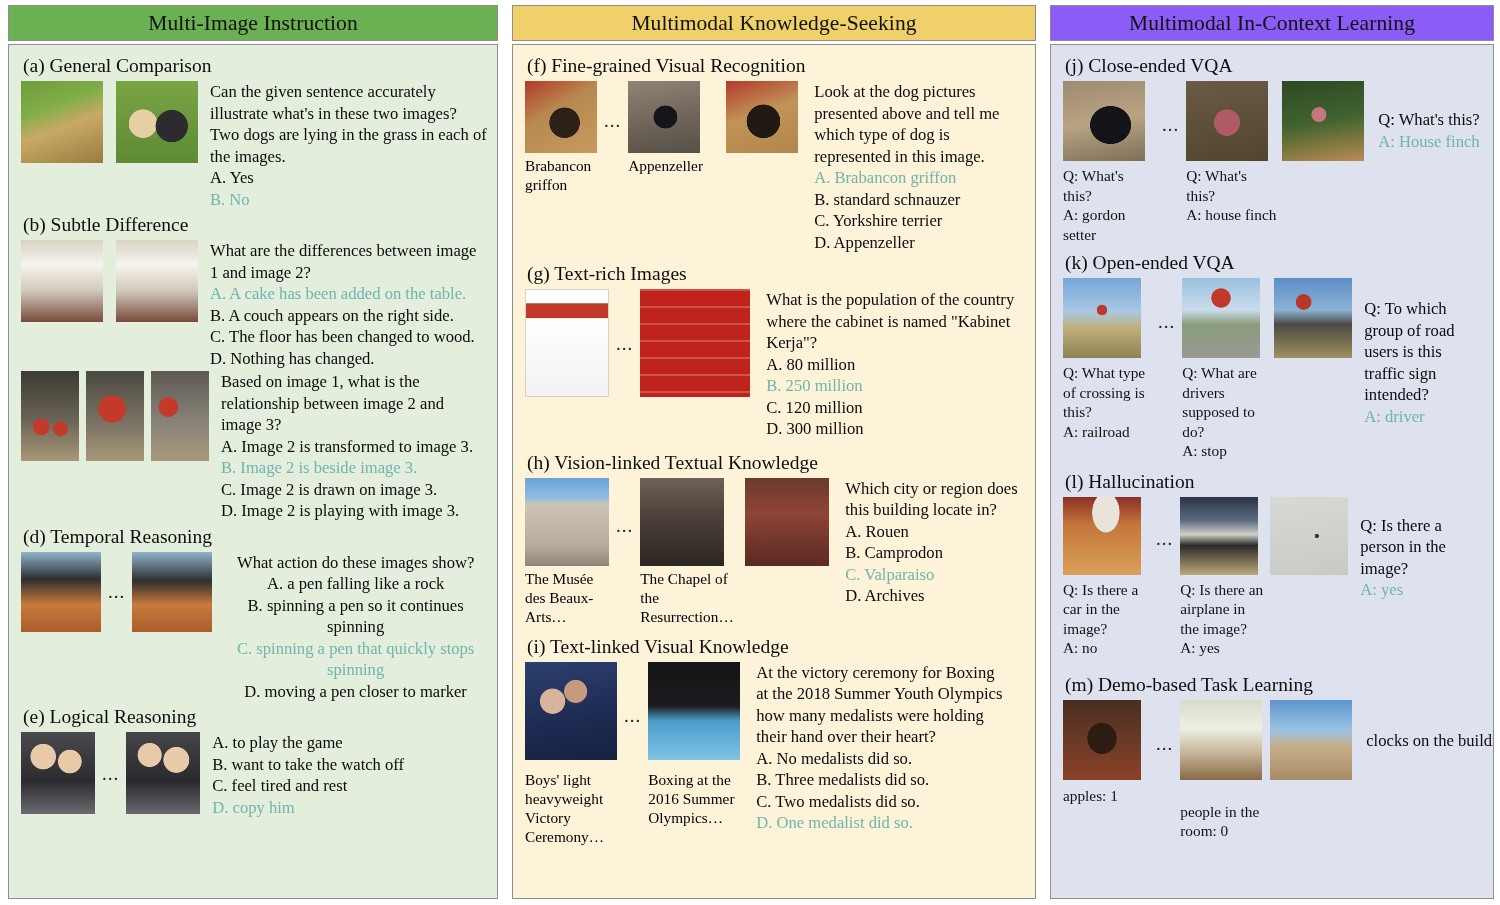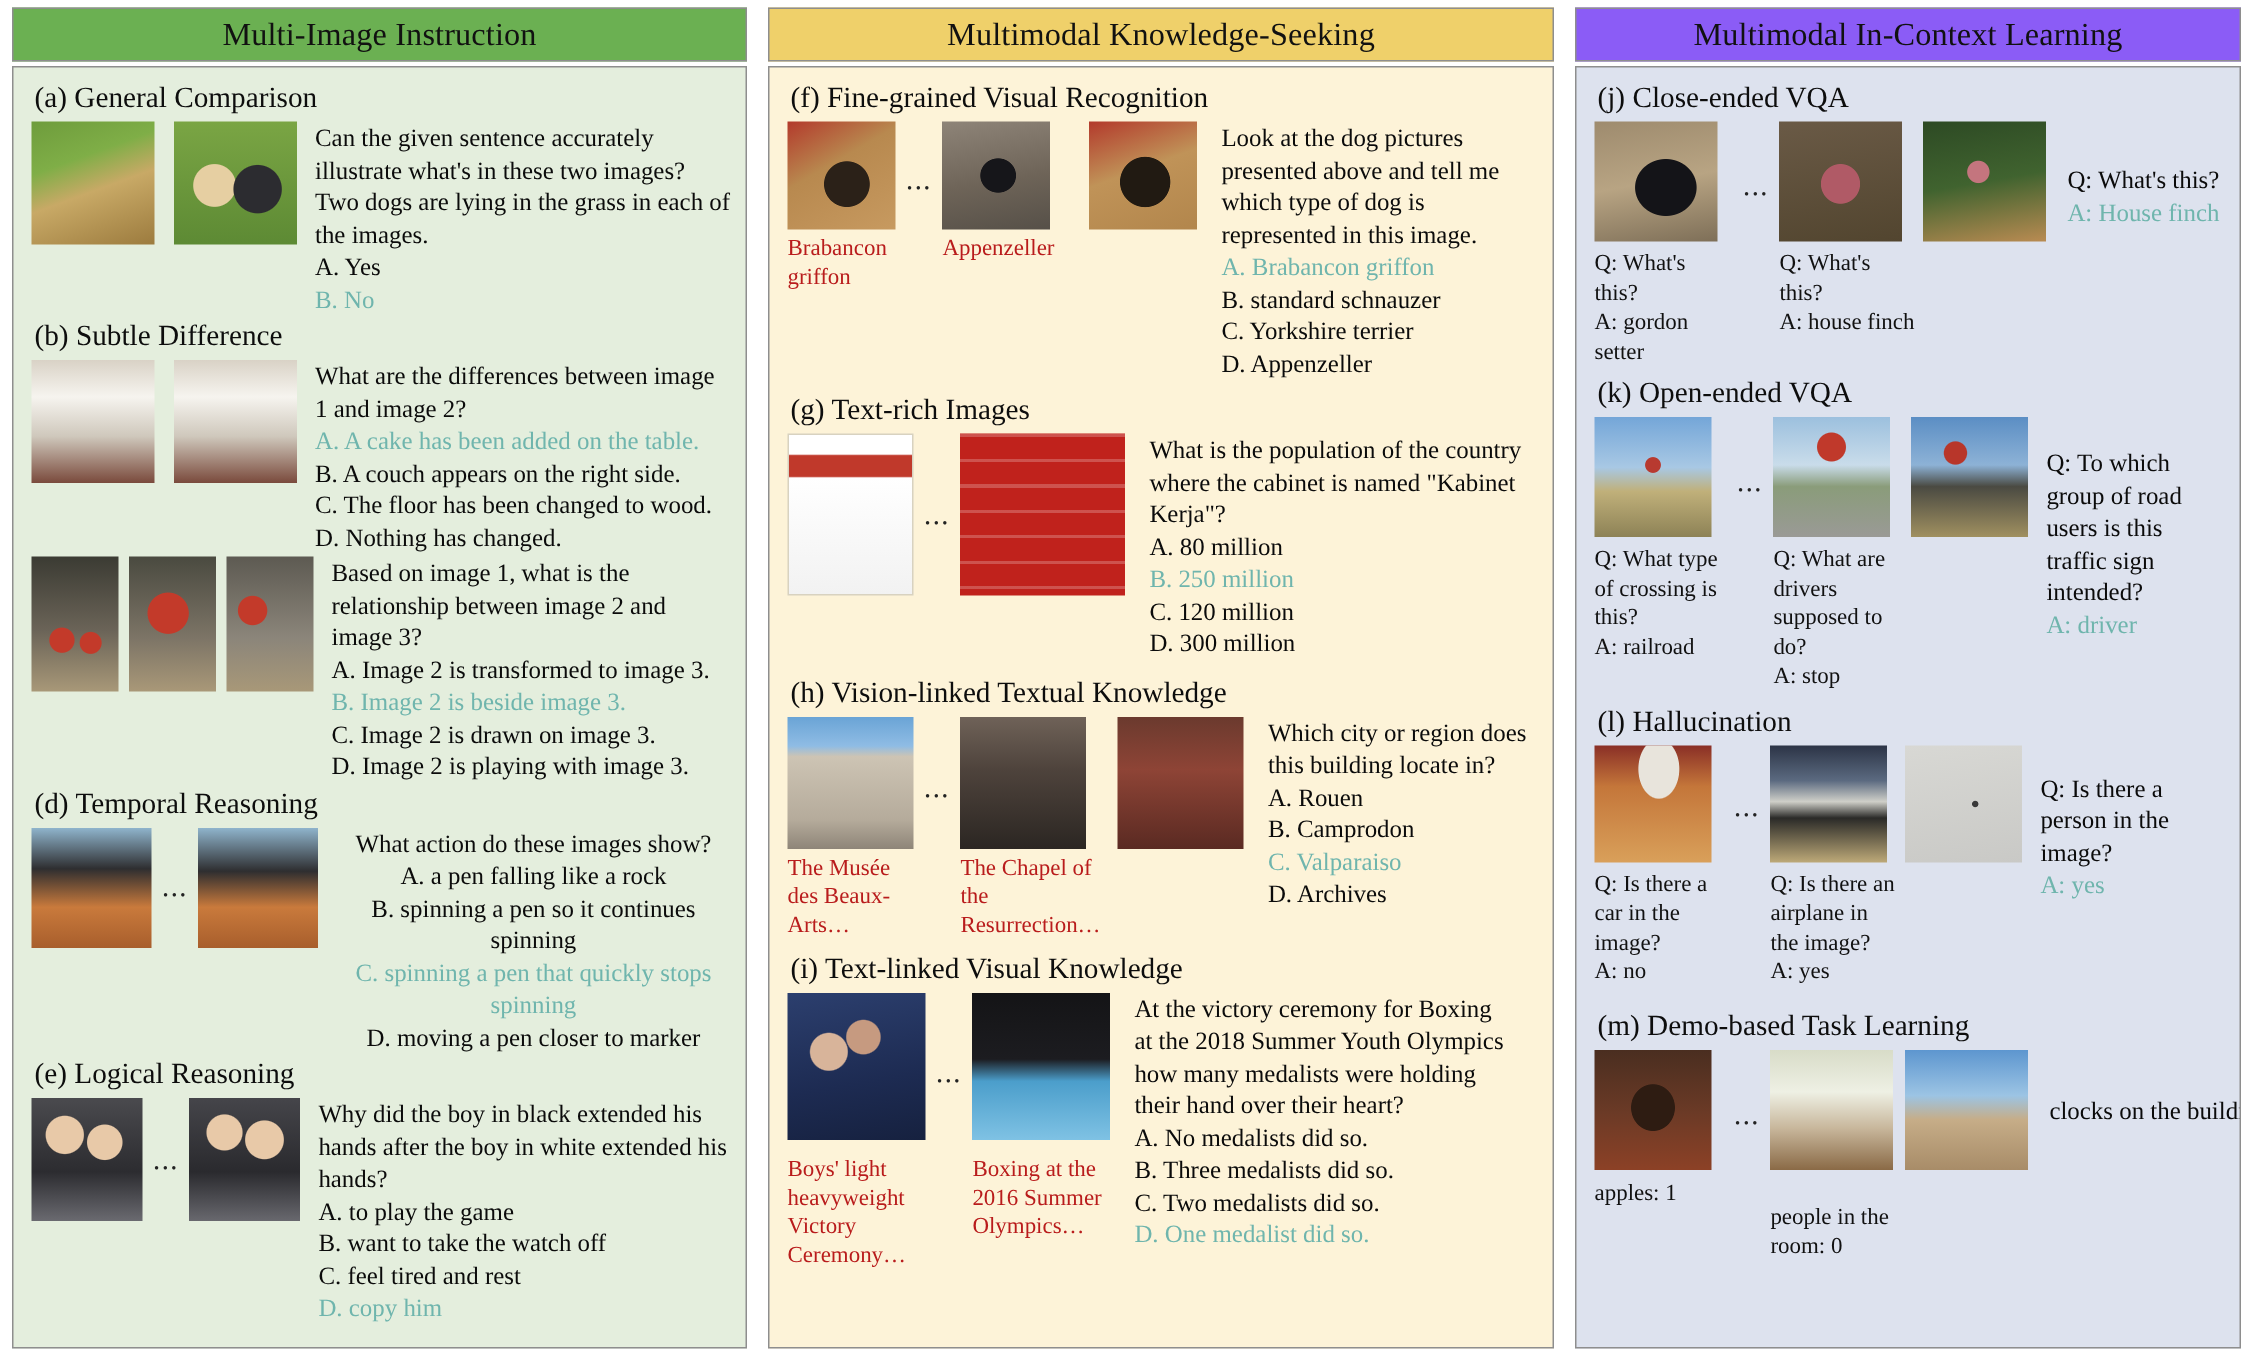--- a/index.html
+++ b/index.html
@@ -67,21 +67,21 @@
   .dots {
     font-size: 19px; color: #222;
     padding: 0 7px;
     align-self: center;
     letter-spacing: 1px;
     line-height: 1;
   }
   .cap {
     font-size: 15.3px;
     line-height: 19px;
-    color: #b91c1c;
+    color: #000000;
     margin-top: 3px;
   }
   .thumbcol { display: flex; flex-direction: column; }
 
   .qa {
     font-size: 16.6px;
     line-height: 21.5px;
     color: #0b0b0b;
   }
   .qa .opt { white-space: pre-wrap; }
@@ -183,21 +183,20 @@
 
       <div class="sec">
         <div class="sec-title">(e) Logical Reasoning</div>
         <div class="row">
           <div class="thumbs">
             <div class="thumb" style="width:74px;height:82px;background-image:radial-gradient(circle at 30% 30%,#e8c9a8 16%,transparent 17%),radial-gradient(circle at 66% 36%,#e8c9a8 16%,transparent 17%),linear-gradient(180deg,#4a4a4e 0%,#2c2c30 60%,#6a6a70 100%);"></div>
             <div class="dots">...</div>
             <div class="thumb" style="width:74px;height:82px;background-image:radial-gradient(circle at 32% 28%,#e8c9a8 15%,transparent 16%),radial-gradient(circle at 68% 34%,#e8c9a8 17%,transparent 18%),linear-gradient(180deg,#45454a 0%,#2a2a2e 60%,#68686e 100%);"></div>
           </div>
           <div class="qa" style="margin-left:12px;">
-            <div>Why did the boy in black extended his hands after the boy in white extended his hands?</div>
             <div class="opt">A. to play the game</div>
             <div class="opt">B. want to take the watch off</div>
             <div class="opt">C. feel tired and rest</div>
             <div class="opt ans">D. copy him</div>
           </div>
         </div>
       </div>
 
     </div>
   </div>

